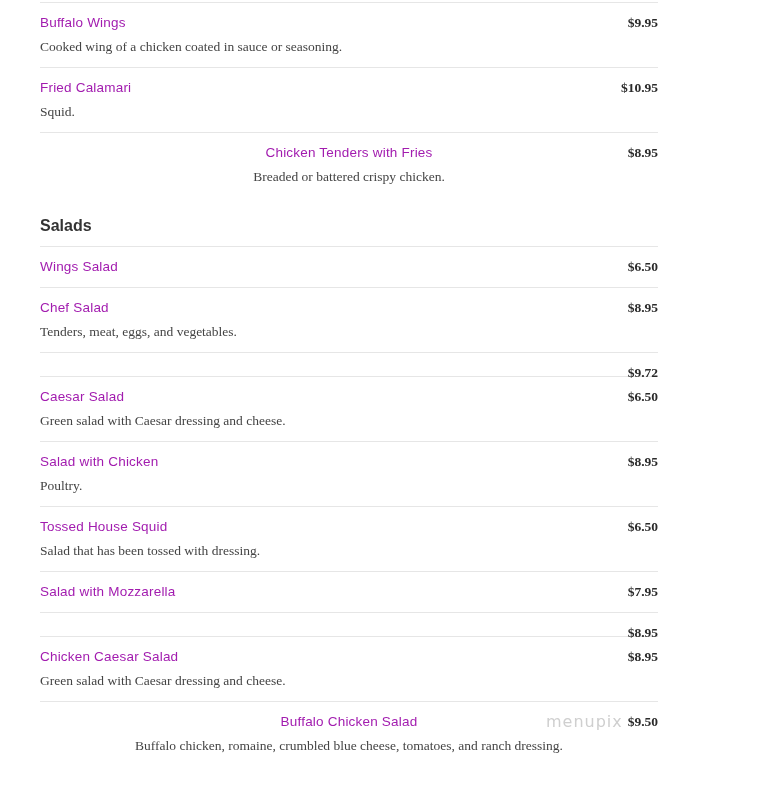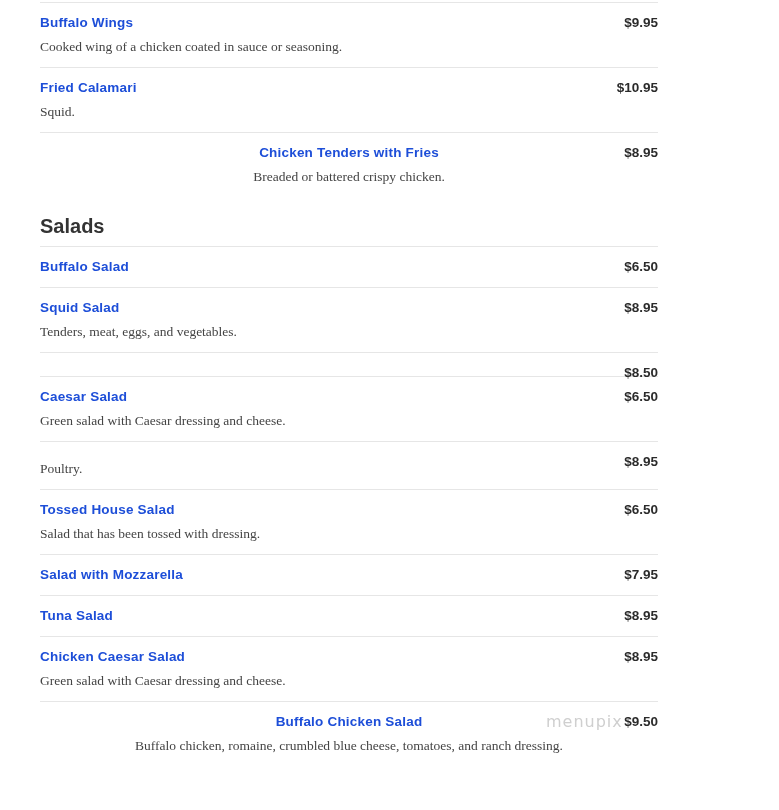--- a/index.html
+++ b/index.html
@@ -26,44 +26,45 @@
       height: 0;
       margin-top: 2px;
     }
     .item {
       position: relative;
       border-bottom: 1px solid #e6e6e6;
       padding: 11px 0 12px 0;
     }
     .item.last { border-bottom: none; text-align: center; }
     .item-name {
-      font-weight: bold;
+      font-weight: normal;
       font-size: 13.5px;
-      color: #1d4ed8;
+      color: #a21caf;
       line-height: 17px;
       letter-spacing: 0.2px;
     }
     .item-price {
       position: absolute;
       right: 0;
       top: 11px;
       font-weight: bold;
       font-size: 13.5px;
       color: #2b2b2b;
       line-height: 17px;
+      font-family: Liberation Serif, serif;
     }
     .item-desc {
       font-size: 13.5px;
       color: #444444;
       line-height: 17px;
       margin-top: 7px;
       font-family: Liberation Serif, serif;
     }
     .section-title {
-      font-size: 20px;
+      font-size: 16px;
       font-weight: bold;
       color: #333333;
       margin: 17px 0 0 0;
       padding-bottom: 8px;
       border-bottom: 1px solid #e6e6e6;
       line-height: 24px;
     }
     .watermark {
       position: absolute;
       left: 546px;
@@ -96,51 +97,51 @@
       <div class="item-name">Chicken Tenders with Fries</div>
       <div class="item-price">$8.95</div>
       <div class="item-desc">Breaded or battered crispy chicken.</div>
     </div>
   </div>
 
   <div>
     <h2 class="section-title">Salads</h2>
 
     <div class="item">
-      <div class="item-name">Buffalo Salad</div>
+      <div class="item-name">Wings Salad</div>
       <div class="item-price">$6.50</div>
     </div>
     <div class="item">
-      <div class="item-name">Squid Salad</div>
+      <div class="item-name">Chef Salad</div>
       <div class="item-price">$8.95</div>
       <div class="item-desc">Tenders, meat, eggs, and vegetables.</div>
     </div>
     <div class="item">
-      <div class="item-price">$8.50</div>
+      <div class="item-price">$9.72</div>
     </div>
     <div class="item">
       <div class="item-name">Caesar Salad</div>
       <div class="item-price">$6.50</div>
       <div class="item-desc">Green salad with Caesar dressing and cheese.</div>
     </div>
     <div class="item">
+      <div class="item-name">Salad with Chicken</div>
       <div class="item-price">$8.95</div>
       <div class="item-desc">Poultry.</div>
     </div>
     <div class="item">
-      <div class="item-name">Tossed House Salad</div>
+      <div class="item-name">Tossed House Squid</div>
       <div class="item-price">$6.50</div>
       <div class="item-desc">Salad that has been tossed with dressing.</div>
     </div>
     <div class="item">
       <div class="item-name">Salad with Mozzarella</div>
       <div class="item-price">$7.95</div>
     </div>
     <div class="item">
-      <div class="item-name">Tuna Salad</div>
       <div class="item-price">$8.95</div>
     </div>
     <div class="item">
       <div class="item-name">Chicken Caesar Salad</div>
       <div class="item-price">$8.95</div>
       <div class="item-desc">Green salad with Caesar dressing and cheese.</div>
     </div>
     <div class="item last">
       <div class="item-name">Buffalo Chicken Salad</div>
       <div class="item-price">$9.50</div>

